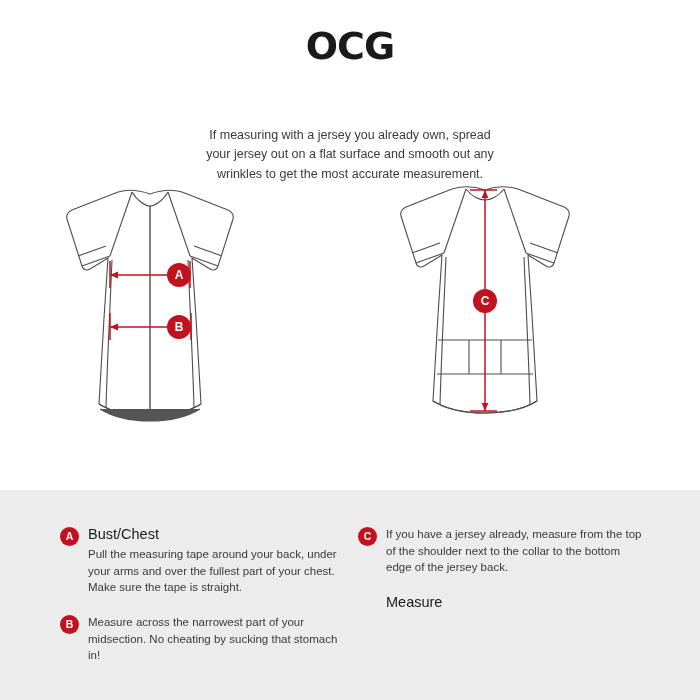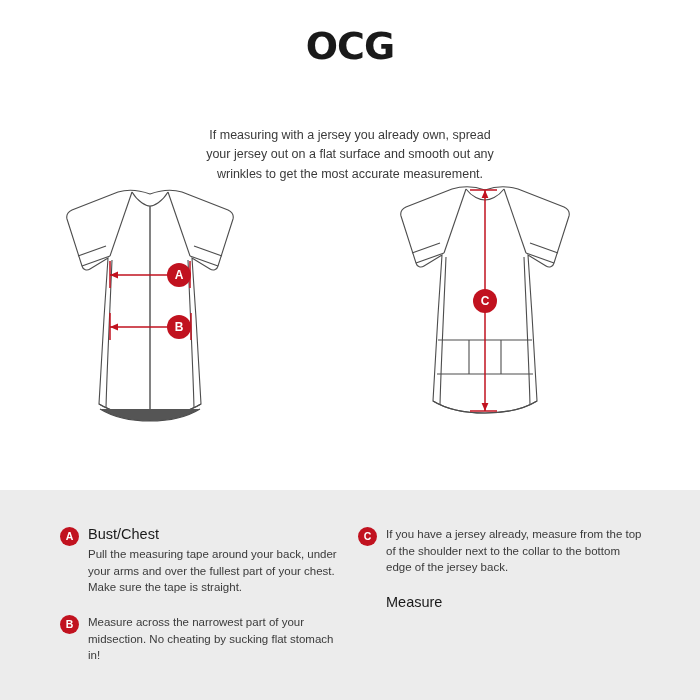--- a/index.html
+++ b/index.html
@@ -221,21 +221,21 @@
     <div class="legend-col left">
 
       <div class="legend-item">
         <span class="badge">A</span>
         <h3>Bust/Chest</h3>
         <p>Pull the measuring tape around your back, under your arms and over the fullest part of your chest. Make sure the tape is straight.</p>
       </div>
 
       <div class="legend-item">
         <span class="badge">B</span>
-        <p>Measure  across the narrowest part of your midsection. No cheating by sucking flat stomach in!</p>
+        <p>Measure  across the narrowest part of your midsection. No cheating by sucking that stomach in!</p>
       </div>
 
     </div>
 
     <div class="legend-col right">
 
       <div class="legend-item">
         <span class="badge">C</span>
         <p>If you have a jersey already, measure from the top of the shoulder next to the collar to the bottom edge of the jersey back.</p>
       </div>

